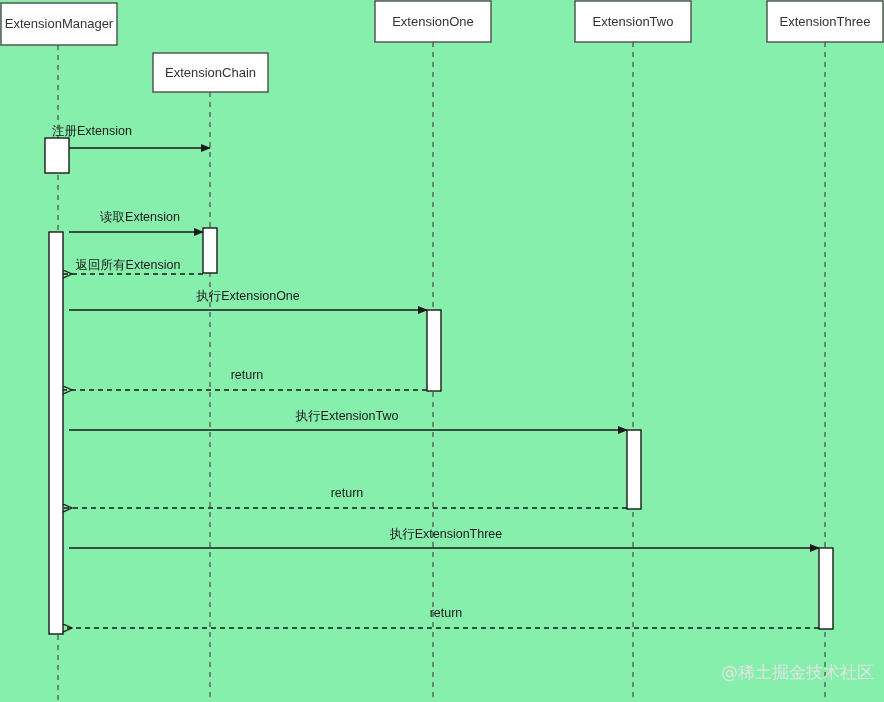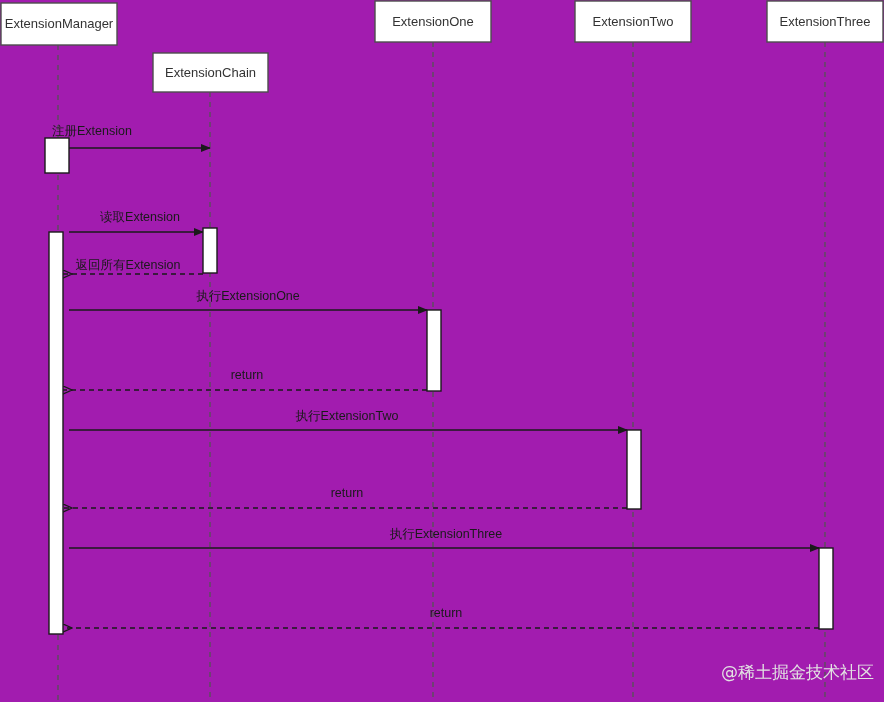--- a/index.html
+++ b/index.html
@@ -7,21 +7,21 @@
     padding: 0;
     background: #ffffff;
   }
   body {
     font-family: "Liberation Sans", "DejaVu Sans", sans-serif;
   }
   #diagram-root {
     position: relative;
     width: 884px;
     height: 702px;
-    background: #a21caf;
+    background: #86efac;
     overflow: hidden;
   }
   svg#seq-svg {
     position: absolute;
     left: 0;
     top: 0;
     width: 884px;
     height: 702px;
     display: block;
   }

